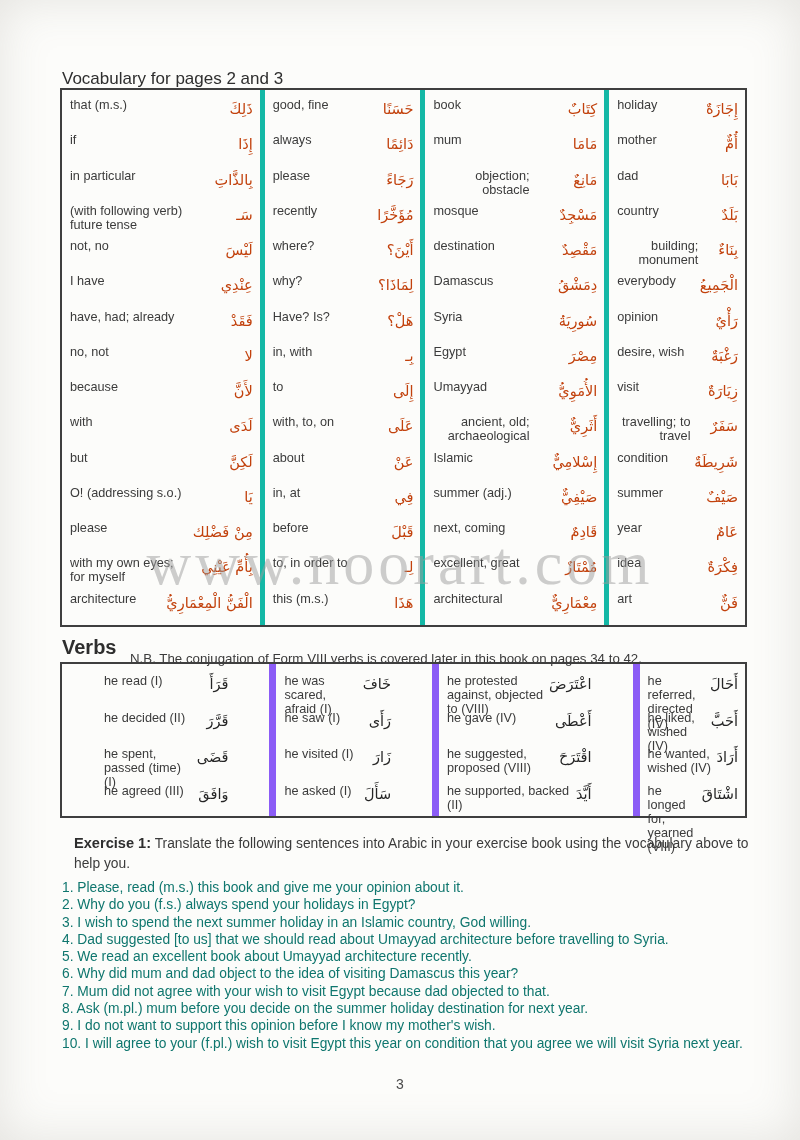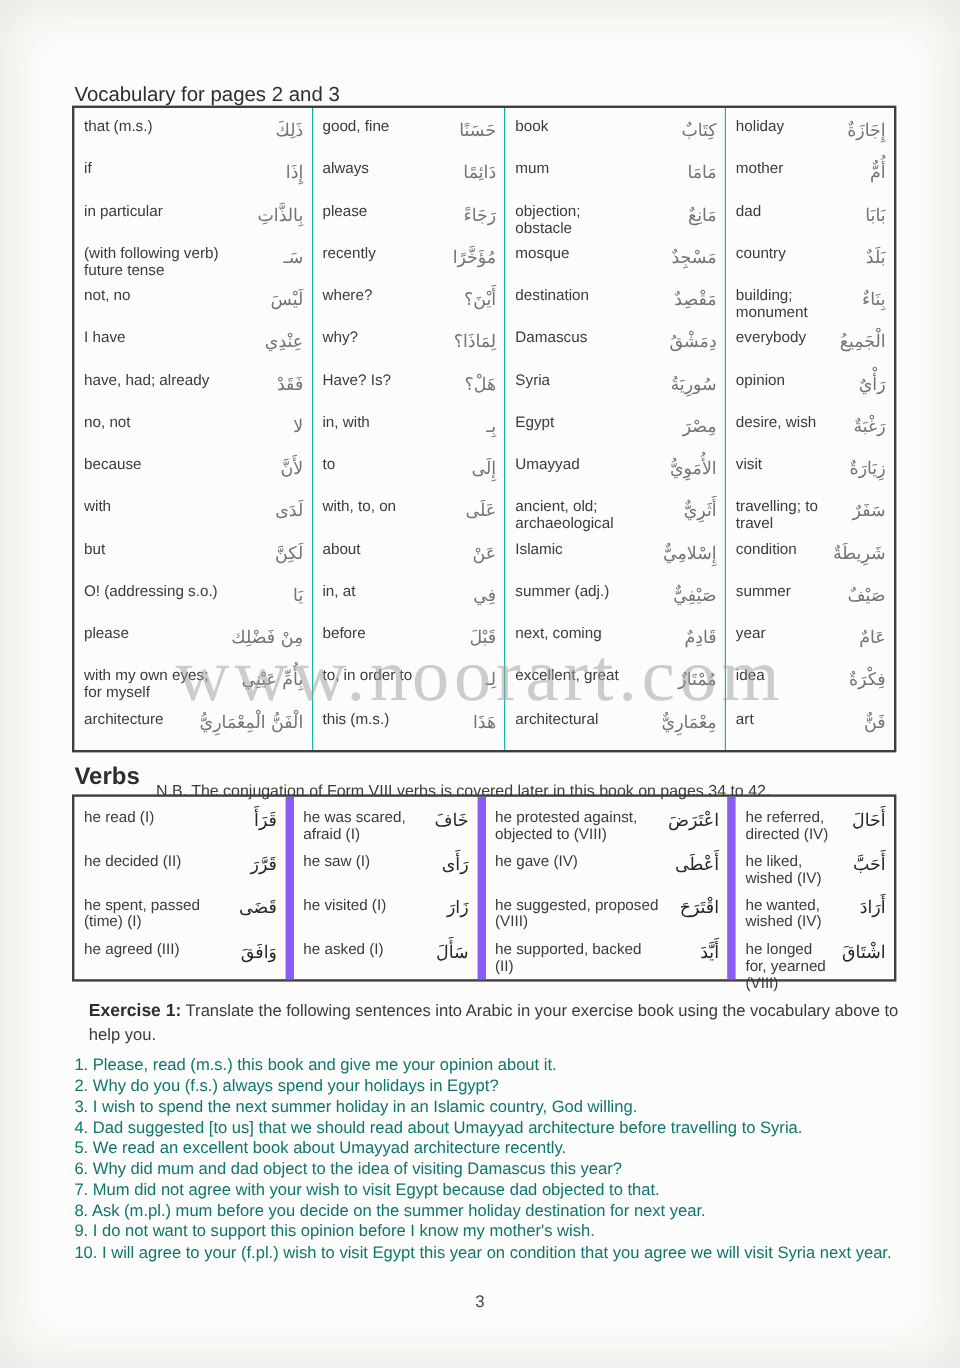--- a/index.html
+++ b/index.html
@@ -10,43 +10,43 @@
     color:#3b3b3b;
   }
   .vignette{position:absolute;inset:0;pointer-events:none;
     box-shadow:inset 0 0 48px rgba(120,115,105,.18);}
   .title{position:absolute;left:62px;top:57px;font-size:17px;font-weight:normal;color:#2e2e2e;margin-top:12px;}
 
   
   .vtable{position:absolute;left:60px;top:88px;width:687px;height:539px;
     border:2px solid #3f3f3f;box-sizing:border-box;display:flex;background:transparent;}
   .vcol{box-sizing:border-box;padding:6px 7px 0 8px;}
-  .vcol + .vcol{border-left:1px solid #14b8a6;}
+  .vcol + .vcol{border-left:5px solid #14b8a6;text-align:right;}
   .vcol.c1{width:198px;}
   .vcol.c2{width:161px;}
   .vcol.c3{width:184px;}
   .vcol.c4{width:141px;}
   .vcell{height:35.27px;display:flex;justify-content:space-between;align-items:flex-start;
     gap:20px;box-sizing:border-box;padding-top:3px;}
   .vcell .en{font-size:12.7px;line-height:1.1;color:#3b3b3b;}
   .vcell .ar{font-family:"DejaVu Sans",sans-serif;font-size:14.5px;line-height:1.5;
-    color:#737373;white-space:nowrap;margin-left:auto;}
+    color:#c2410c;white-space:nowrap;margin-left:auto;}
   .c1 .en{max-width:128px;}
   .c2 .en{max-width:110px;}
   .c3 .en{max-width:96px;}
   .c4 .en{max-width:90px;}
 
   
   .verbs-head{position:absolute;left:62px;top:636px;font-size:20px;font-weight:bold;color:#2e2e2e;}
   .verbs-note{position:absolute;left:130px;top:638px;font-size:13.3px;color:#3b3b3b;margin-top:13px;}
 
   
   .btable{position:absolute;left:60px;top:662px;width:687px;height:156px;
     border:2px solid #3f3f3f;box-sizing:border-box;display:flex;}
-  .bcol{box-sizing:border-box;padding:8px 7px 0 8px;}
+  .bcol{box-sizing:border-box;padding:8px 7px 0 8px;margin-left:34px;}
   .bcol + .bcol{border-left:7px solid #8b5cf6;}
   .bcol.c1{width:176px;}
   .bcol.c2{width:160px;}
   .bcol.c3{width:209px;}
   .bcol.c4{width:139px;}
   .bcell{height:36.5px;display:flex;justify-content:space-between;align-items:flex-start;
     gap:4px;box-sizing:border-box;padding-top:2px;}
   .bcell .en{font-size:12.7px;line-height:1.12;color:#3b3b3b;}
   .bcell .ar{font-family:"DejaVu Sans",sans-serif;font-size:14.5px;line-height:1.4;
     color:#252525;white-space:nowrap;margin-left:auto;}

